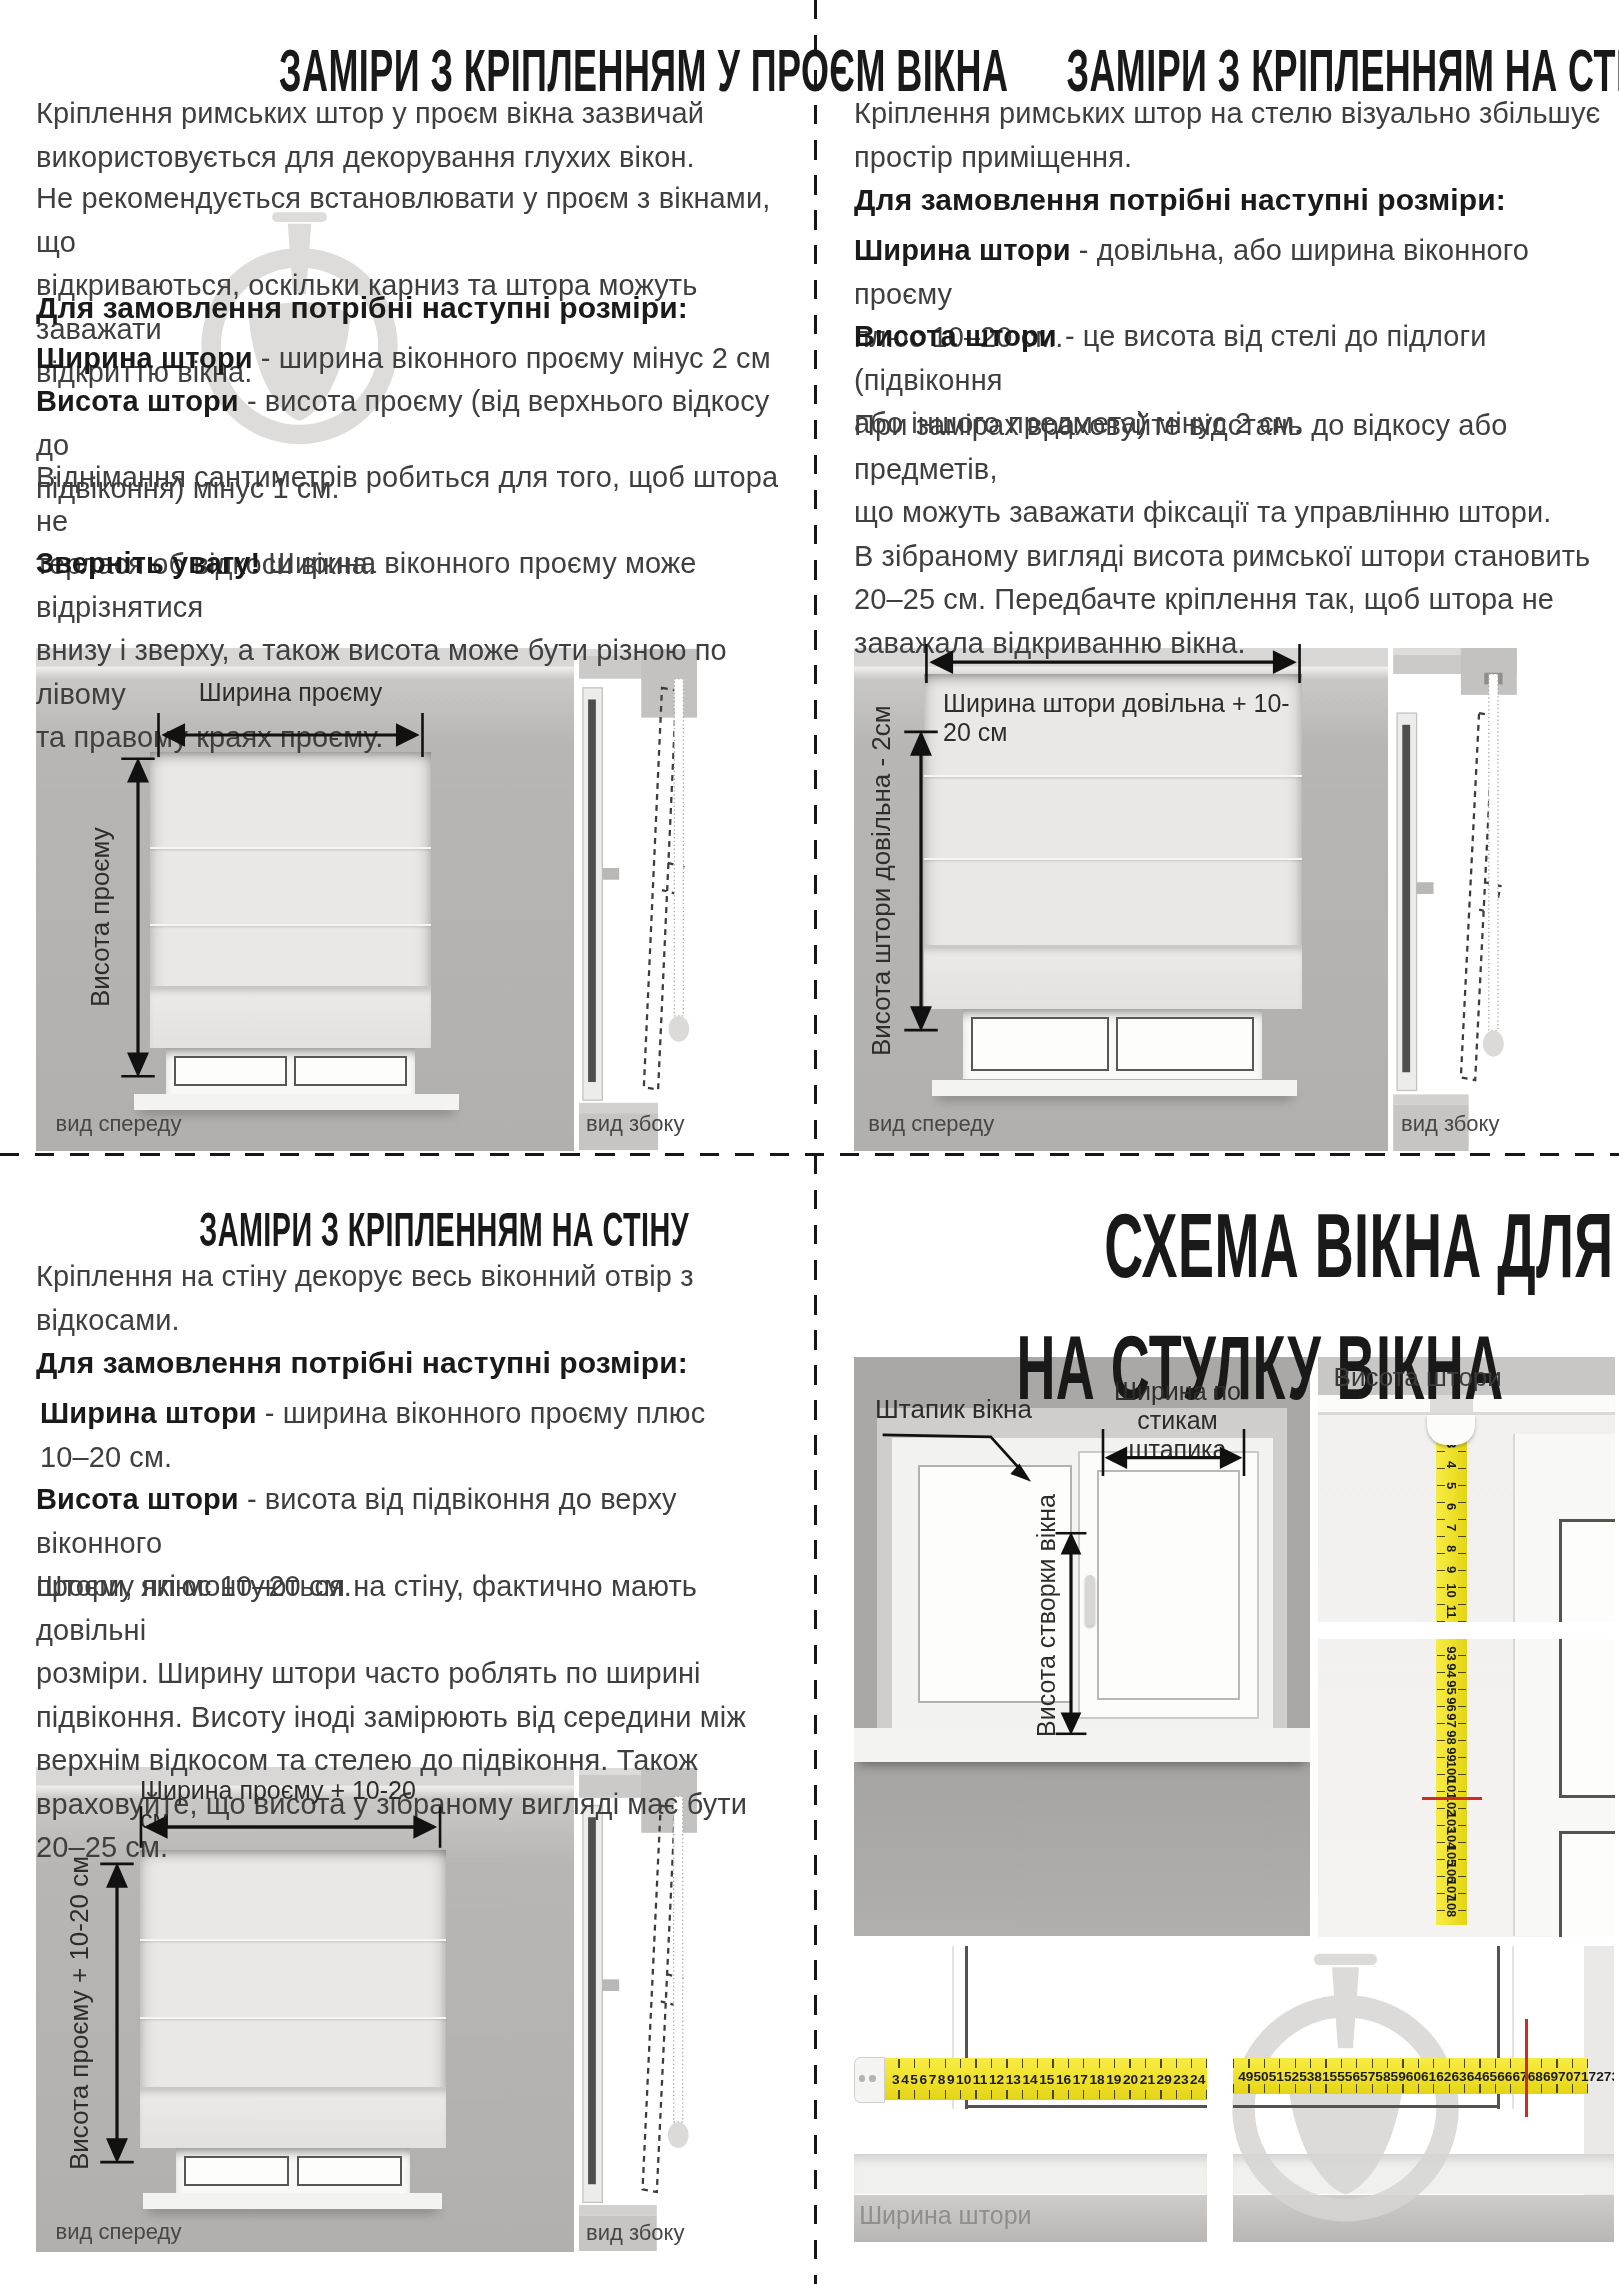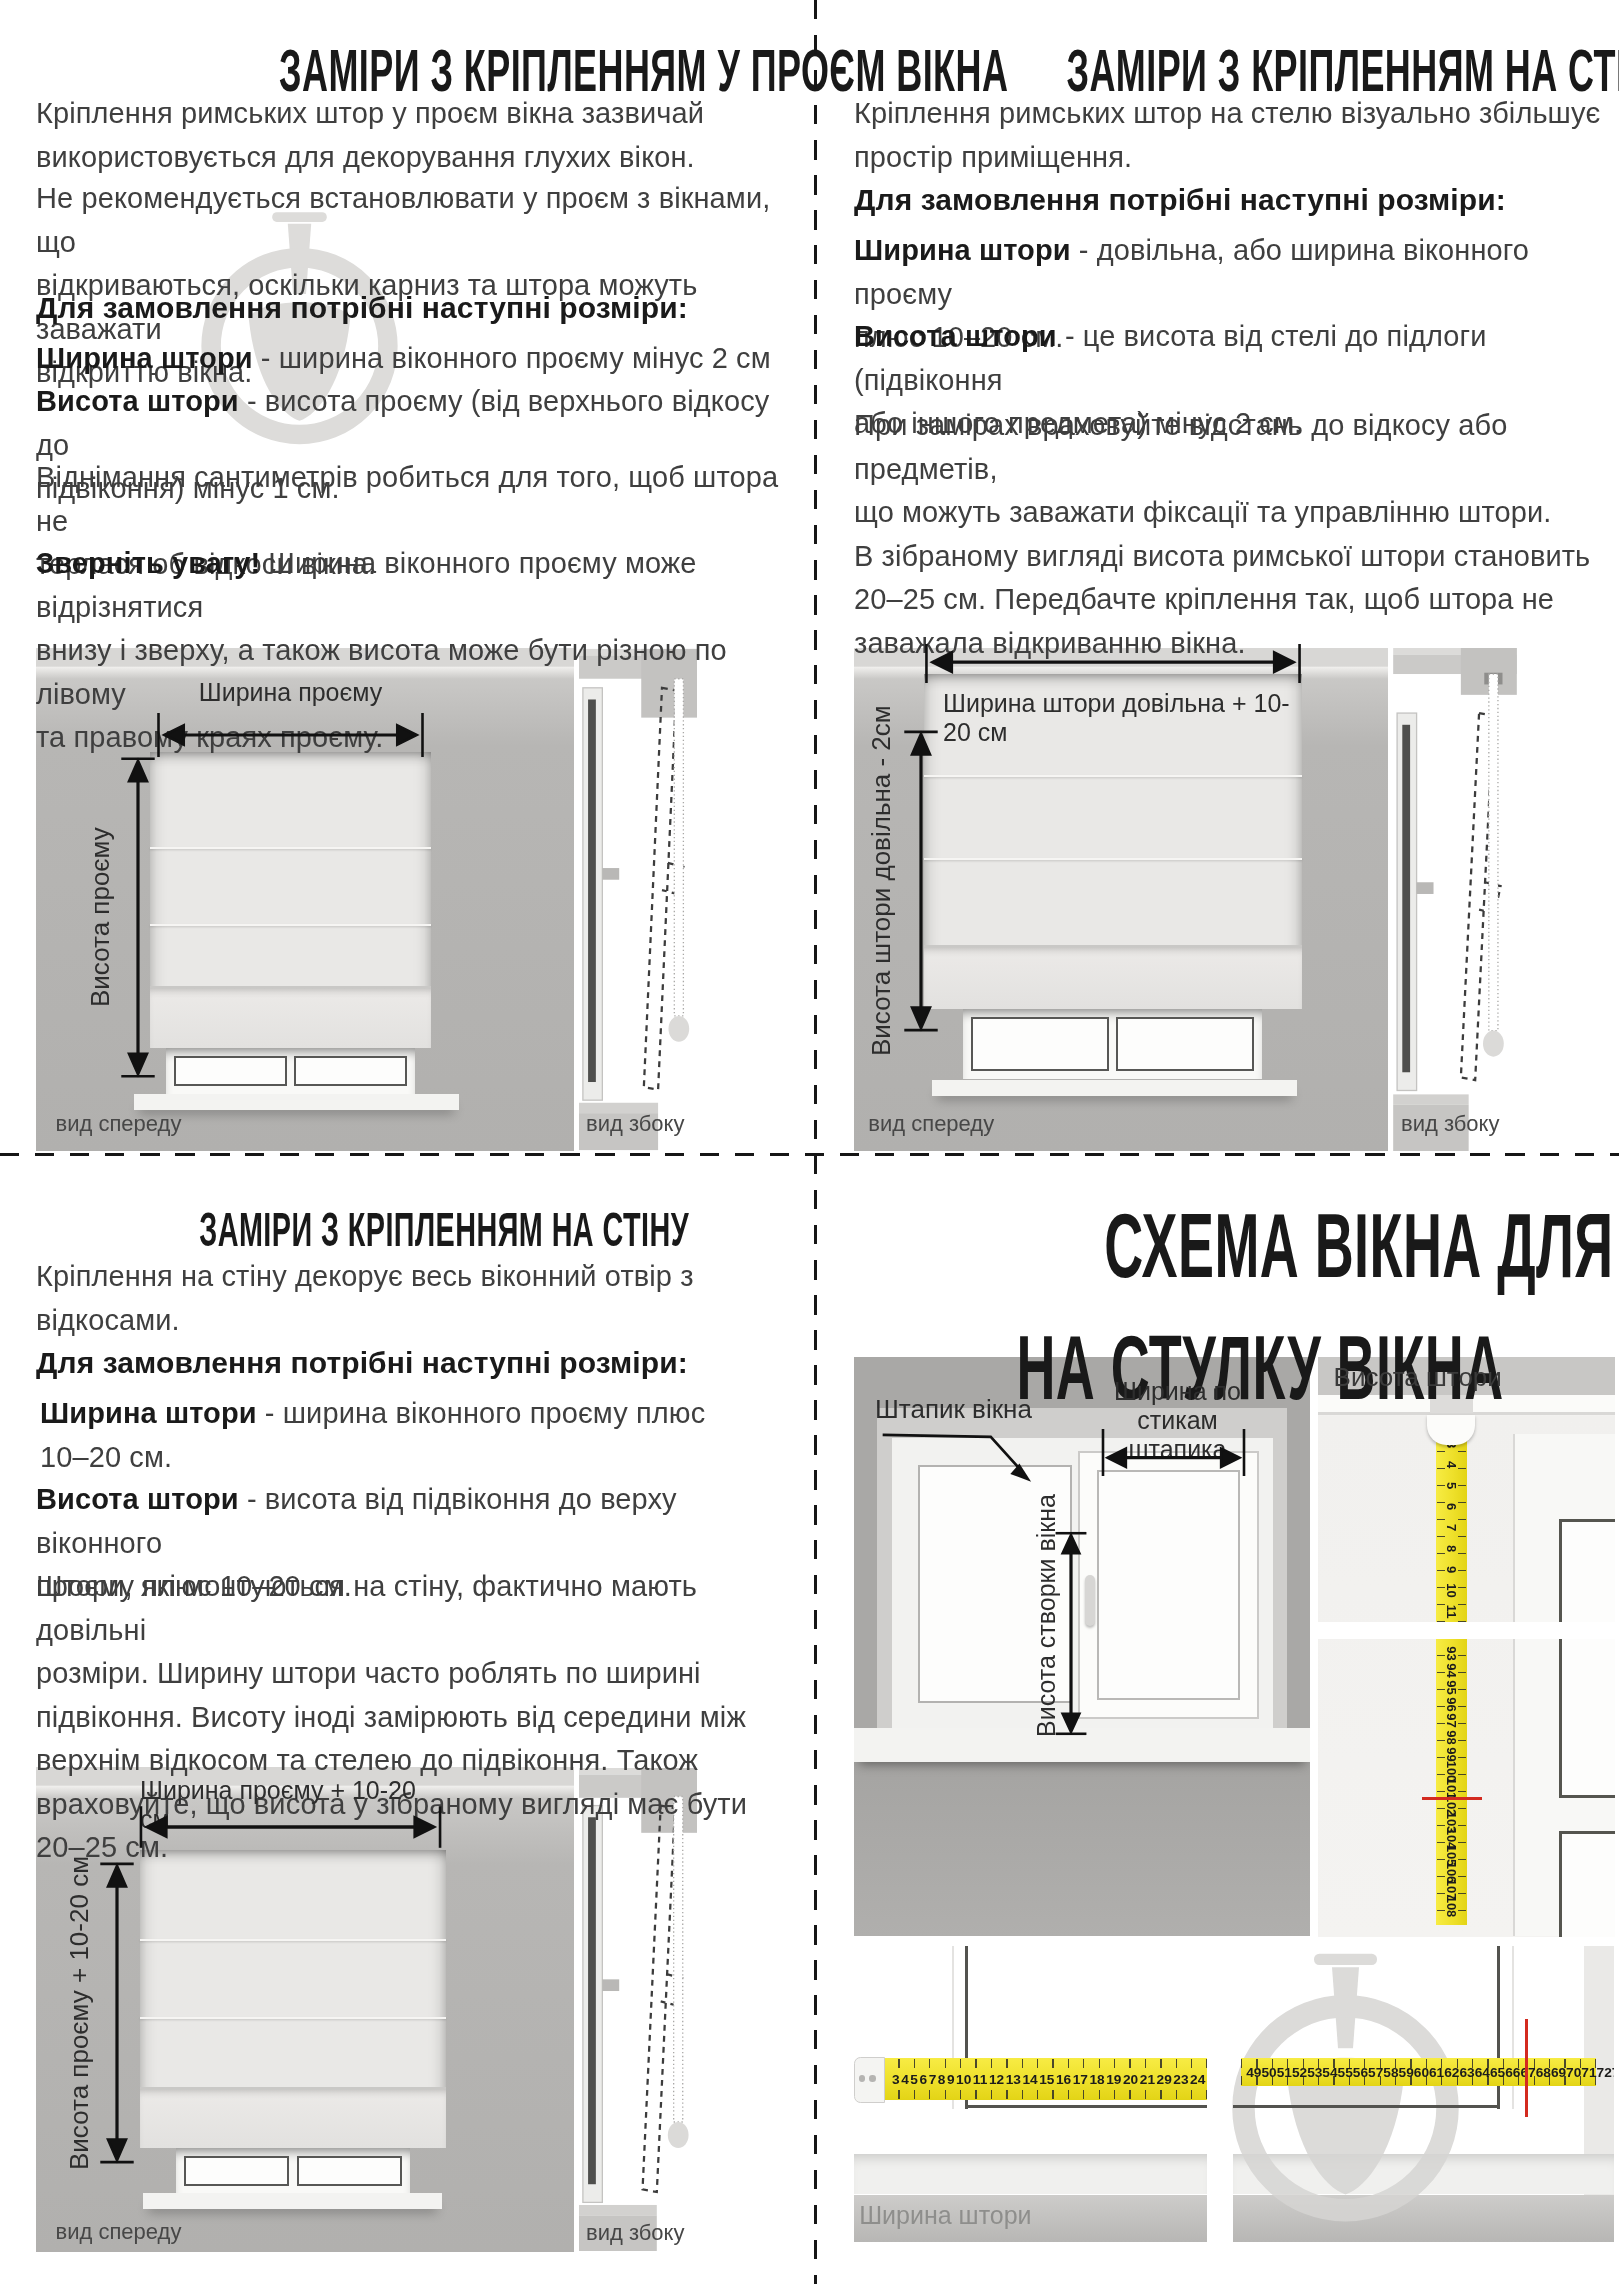--- a/index.html
+++ b/index.html
@@ -396,30 +396,30 @@
     </div>
     <div style="position:absolute;left:0;top:208px;width:353px;height:40px;background:#f0f0ee;box-shadow:inset 0 11.7px 13px -9px rgba(0,0,0,.18)"></div>
     <div style="position:absolute;left:0;top:249px;width:353px;height:48px;background:linear-gradient(180deg,#cdccca,#b7b6b4)"></div>
     <div class="cap" style="left:5.2px;top:255px;font-size:25px;color:#8e8e8c"><span>Ширина штори</span></div>
   </div>
   <div style="position:absolute;left:1233px;top:1946px;width:381px;height:296px;background:#ffffff;overflow:hidden">
     <div class="seal" style="left:264px;top:0;width:3.3px;height:163px"></div>
     <div class="seal" style="left:0;top:159px;width:264px;height:3.3px"></div>
     <div style="position:absolute;left:279px;top:0;width:2px;height:163px;background:#e4e3e1"></div>
     <div style="position:absolute;left:351px;top:0;width:30px;height:296px;background:#eae9e7"></div>
-    <div class="tape" style="left:8px;top:112px;width:355px;height:28px">
+    <div class="tape" style="left:0;top:112px;width:355px;height:36px">
       <div class="tt" style="top:1.3px"></div>
         <div class="tt" style="bottom:1.3px"></div>
       <div class="tnums" style="left:5.2px;right:5.2px;top:0;bottom:0">
           <span>49</span>
           <span>50</span>
           <span>51</span>
           <span>52</span>
           <span>53</span>
-          <span>54</span>
+          <span>81</span>
           <span>55</span>
           <span>56</span>
           <span>57</span>
           <span>58</span>
           <span>59</span>
           <span>60</span>
           <span>61</span>
           <span>62</span>
           <span>63</span>
           <span>64</span>

